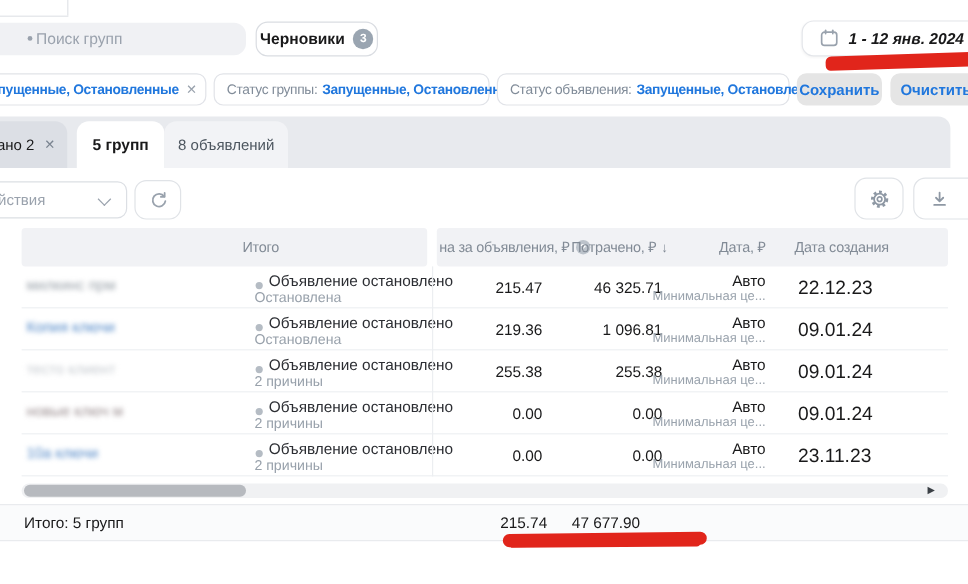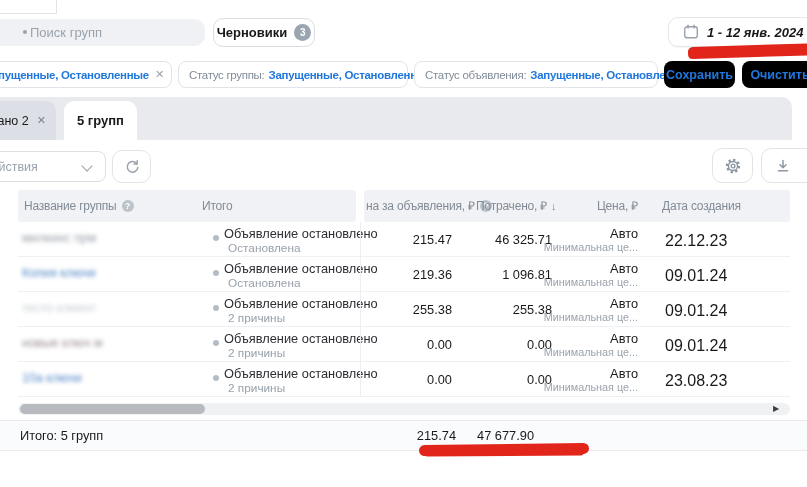--- a/index.html
+++ b/index.html
@@ -36,21 +36,21 @@
   .chip{top:61px;height:27px;background:#fff;border:1px solid #e1e3e8;border-radius:8px;
         display:flex;align-items:center;justify-content:space-between;padding:0 10px;
         box-sizing:border-box;font-size:11.5px;letter-spacing:-0.3px;white-space:nowrap;cursor:pointer;}
   .chip .lbl{color:#818c99;margin-right:4px;}
   .chip .val{color:#2077dd;font-weight:bold;}
   .chip .x{color:#99a2ad;font-size:11px;margin-left:6px;cursor:pointer;}
   .chip1{left:-26px;width:198px;}
   .chip2{left:178px;width:230px;}
   .chip3{left:414px;width:244px;}
 
-  .litebtn{top:61px;height:27px;background:#000000;border:none;border-radius:8px;color:#2077dd;
+  .litebtn{top:61px;height:27px;background:#e5e5e5;border:none;border-radius:8px;color:#2077dd;
            font:bold 12.5px "Liberation Sans",sans-serif;display:flex;align-items:center;
            justify-content:center;cursor:pointer;}
   .save{left:664px;width:71px;}
   .clear{left:742px;width:76px;}
 
   
   .band{left:0;top:97px;width:792px;height:43px;background:#e8eaee;border-radius:0 10px 0 0;}
   .tab{top:101px;height:39px;border-radius:10px 10px 0 0;display:flex;align-items:center;
        box-sizing:border-box;cursor:pointer;}
   .tab0{left:-44px;width:100px;background:#dcdfe5;padding:0 10px;justify-content:space-between;
@@ -82,42 +82,42 @@
         margin-left:5px;cursor:pointer;}
   .sort{color:#828b96;font-size:11px;margin-left:4px;}
 
   
   .row{left:18px;width:772px;height:35px;border-bottom:1px solid #eef0f3;box-sizing:border-box;}
   .row span{position:absolute;}
   .name{left:4px;top:9px;font-size:12.5px;filter:blur(2.3px);cursor:pointer;}
   .n-gray{color:#98a0a8;}.n-link{color:#4f86c6;}.n-faint{color:#c6cbd0;}.n-dim{color:#9b8e90;}
   .dot{left:195px;top:13px;width:6px;height:6px;border-radius:50%;background:#b5bcc4;}
   .st{left:206px;top:4px;font-size:12.8px;color:#2c2e33;}
-  .sst{left:210px;top:19px;font-size:11.8px;color:#98a1ab;text-align:right;}
+  .sst{left:194px;top:19px;font-size:11.8px;color:#98a1ab;text-align:right;}
   .num{font-size:12.8px;color:#19191a;text-align:right;top:10px;}
   .cpr{left:330px;width:104px;}
   .spent{left:430px;width:104px;}
   .price{left:515px;width:105px;text-align:right;top:4px;font-size:12.8px;color:#19191a;}
   .psub{left:515px;width:105px;text-align:right;top:19px;font-size:10.8px;color:#9aa3ad;}
   .rdate{left:647px;top:10px;font-size:16px;color:#19191a;}
   .coldiv{left:360px;top:222px;width:1px;height:175px;background:#eceef1;}
 
   
   .track{left:18px;top:403px;width:772px;height:12px;background:#f0f1f3;border-radius:6px;cursor:pointer;}
   .thumb{left:20px;top:404px;width:185px;height:10px;background:#b7babf;border-radius:5px;cursor:pointer;}
   .scroll-arrow{left:768px;top:403px;width:16px;height:12px;line-height:12px;font-size:8px;
                 color:#3a3f45;text-align:center;cursor:pointer;}
 
   
   .totals{left:0;top:420px;width:807px;height:31px;background:#fafbfc;border-top:1px solid #e9ebee;
           border-bottom:1px solid #e9ebee;box-sizing:border-box;}
   .totals span{position:absolute;font-size:12.8px;color:#19191a;line-height:29px;}
   .tlabel{left:20px;}
   .tcpr{left:352px;width:104px;text-align:right;}
-  .tspent{left:430px;width:104px;text-align:right;}
+  .tspent{left:453px;width:104px;text-align:center;}
 
   
   .ann{background:#e1251b;z-index:50;}
   .ann1{left:688px;top:45px;width:138px;height:12px;border-radius:8px 10px 10px 7px;transform:rotate(-1.8deg);}
   .ann2{left:419px;top:444px;width:170px;height:11px;border-radius:6px;transform:rotate(-0.7deg);}
   .ann2b{left:424px;top:449px;width:160px;height:7px;border-radius:5px;transform:rotate(-0.4deg);}
 </style>
 </head>
 <body>
 
@@ -157,20 +157,21 @@
   </div>
   <button class="abs litebtn save">Сохранить</button>
   <button class="abs litebtn clear">Очистить</button>
 
   <div class="abs band"></div>
   <div class="abs tab tab0">
     <span>Выбрано 2</span>
     <span class="x">✕</span>
   </div>
   <div class="abs tab tab-active">5 групп</div>
+  <div class="abs tab tab2">8 объявлений</div>
 
   <div class="abs actions">
     <span>Действия</span>
     <span class="chev"></span>
   </div>
   <div class="abs iconbtn refresh">
     <svg width="16" height="16" viewBox="0 0 16 16">
       <path d="M12.9 4.8 A5.3 5.3 0 1 0 13.8 8.6" fill="none" stroke="#99a2ad" stroke-width="1.5" stroke-linecap="round"></path>
       <polyline points="13.2,1.8 13.2,5 10,5" fill="none" stroke="#99a2ad" stroke-width="1.5" stroke-linecap="round" stroke-linejoin="round"></polyline>
     </svg>
@@ -183,31 +184,28 @@
     </svg>
   </div>
   <div class="abs iconbtn export">
     <svg width="16" height="16" viewBox="0 0 16 16">
       <path d="M8 2.5 v7 M5 6.8 l3 3 3-3 M3.5 12.8 h9" fill="none" stroke="#8e98a4" stroke-width="1.5" stroke-linecap="round" stroke-linejoin="round"></path>
     </svg>
   </div>
 
   <div class="abs hblock hleft"></div>
   <div class="abs hblock hright"></div>
-  <div class="abs hlabel" style="left:24px">
-    <span>Название группы</span><span class="help">?</span>
-  </div>
   <div class="abs hlabel" style="left:202px">Итого</div>
   <div class="abs hlabel" style="left:366px">
     <span>на за объявления, ₽</span><span class="help">?</span>
   </div>
   <div class="abs hlabel" style="left:476px">
     <span>Потрачено, ₽</span><span class="sort">↓</span>
   </div>
-  <div class="abs hlabel" style="left:560px;width:78px;text-align:right">Цена, ₽</div>
+  <div class="abs hlabel" style="left:560px;width:78px;text-align:right">Дата, ₽</div>
   <div class="abs hlabel" style="left:662px">Дата создания</div>
 
   <div class="abs row" style="top:222px">
     <span class="name n-gray">милкинс прм</span>
     <span class="dot"></span>
     <span class="st">Объявление остановлено</span>
     <span class="sst">Остановлена</span>
     <span class="num cpr">215.47</span>
     <span class="num spent">46 325.71</span>
     <span class="price">Авто</span>
@@ -249,21 +247,21 @@
   </div>
   <div class="abs row" style="top:362px">
     <span class="name n-link">10а ключи</span>
     <span class="dot"></span>
     <span class="st">Объявление остановлено</span>
     <span class="sst">2 причины</span>
     <span class="num cpr">0.00</span>
     <span class="num spent">0.00</span>
     <span class="price">Авто</span>
     <span class="psub">Минимальная це...</span>
-    <span class="rdate">23.08.23</span>
+    <span class="rdate">23.11.23</span>
   </div>
   <div class="abs coldiv"></div>
 
   <div class="abs track"></div>
   <div class="abs thumb"></div>
   <div class="abs scroll-arrow">▶</div>
 
   <div class="abs totals">
     <span class="tlabel">Итого: 5 групп</span>
     <span class="tcpr">215.74</span>

